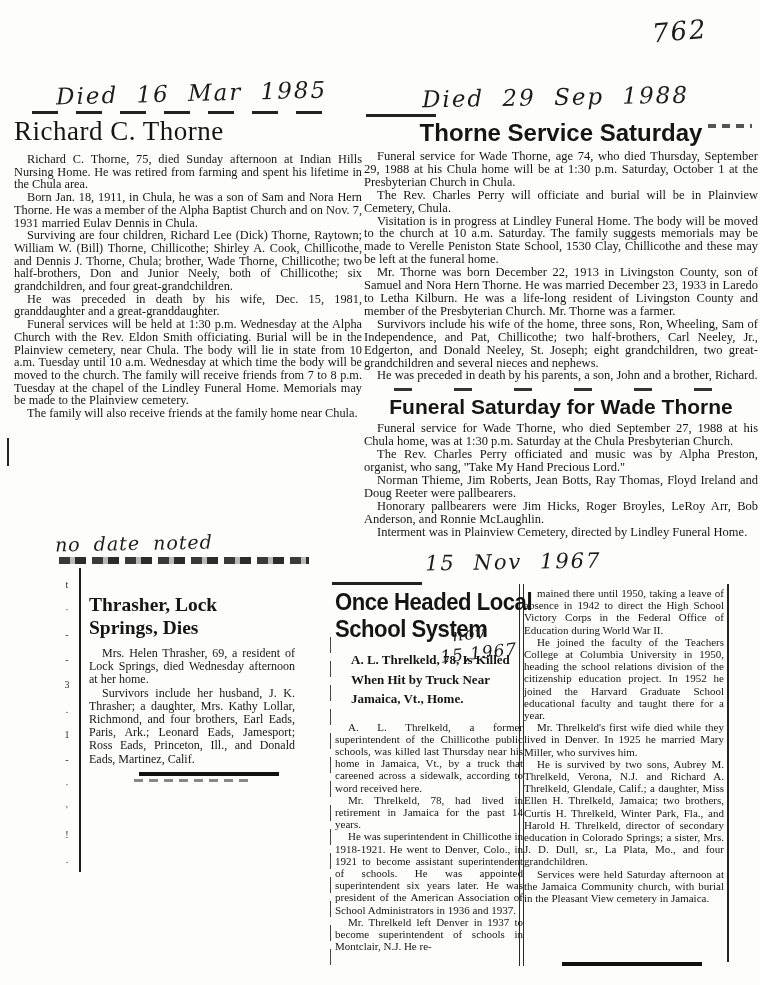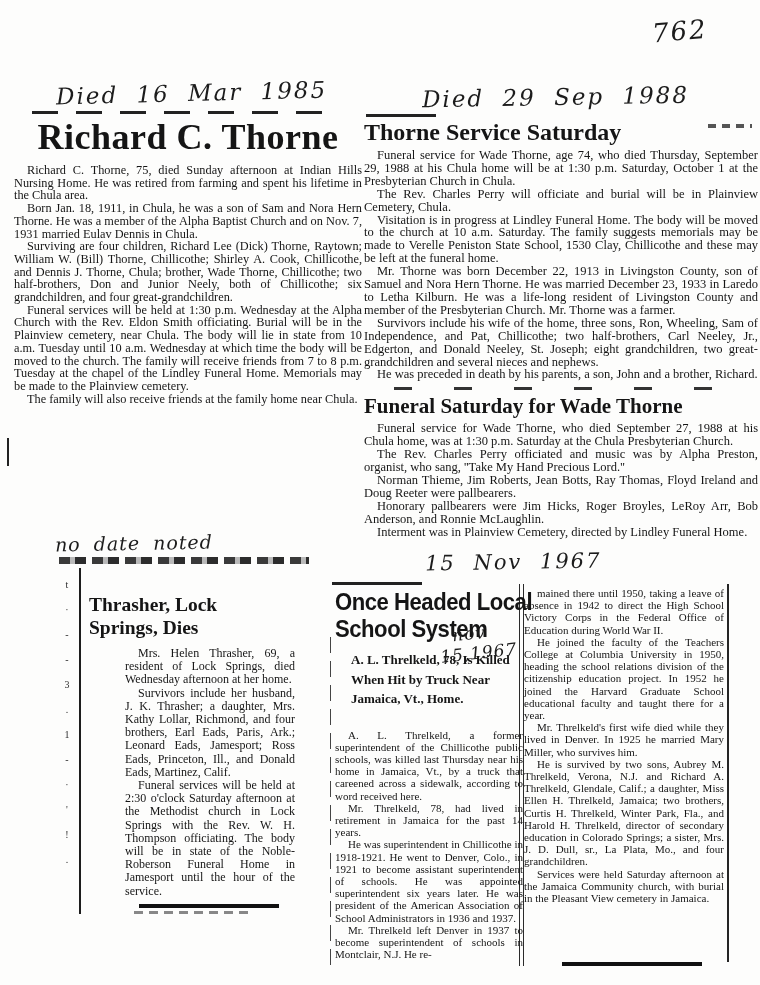--- a/index.html
+++ b/index.html
@@ -8,63 +8,63 @@
   .clip{position:absolute;}
   
   .hw{font-family:"DejaVu Serif", serif;font-style:italic;color:#1c1c1c;
       letter-spacing:2px;word-spacing:9px;white-space:nowrap;}
   .page-num{position:absolute;left:652px;top:16px;font-size:26px;transform:rotate(-5deg);}
   
   .newsbody p{margin:0;text-align:justify;text-indent:13px;}
   
   #richard{left:14px;top:80px;width:348px;}
   #richard .hw{font-size:23px;margin-left:42px;transform:rotate(-1.5deg);display:inline-block;}
-  #richard h1{font-size:36px;font-weight:bold;text-align:center;margin:2px 0 6px 0;
+  #richard h1{font-size:27px;font-weight:normal;margin:2px 0 6px 0;
               letter-spacing:0.5px;font-family:"Liberation Serif", serif;}
   #richard .newsbody{font-size:12.3px;line-height:12.7px;}
   .dash-line{height:3px;background:repeating-linear-gradient(90deg,#222 0 26px,transparent 26px 44px);
              margin:5px 0 1px 18px;width:305px;}
   
   #thorneservice{left:364px;top:84px;width:394px;}
   #thorneservice .hw{font-size:23px;margin-left:58px;transform:rotate(-1deg);display:inline-block;}
-  .sans-head{font-family:Liberation Serif, serif;font-weight:bold;text-align:left;margin:0;}
+  .sans-head{font-family:Liberation Sans, sans-serif;font-weight:bold;text-align:center;margin:0;}
   #thorneservice h1{font-size:24px;margin:2px 0 3px 0;}
   #thorneservice h2{font-size:21px;margin:4px 0 3px 0;}
   #thorneservice .newsbody{font-size:12.5px;line-height:12.9px;}
   .torn-line{height:3px;background:#222;width:70px;margin:4px 0 0 2px;}
   .head-smudge{position:absolute;right:6px;top:40px;width:44px;height:4px;
                background:repeating-linear-gradient(90deg,#555 0 8px,transparent 8px 14px);}
   .mid-dashes{height:3px;background:repeating-linear-gradient(90deg,#333 0 18px,transparent 18px 60px);
               width:330px;margin:6px 0 0 30px;}
   
   #thrasher{left:55px;top:532px;width:268px;}
   #thrasher .hw{font-size:19px;transform:rotate(-1deg);display:inline-block;letter-spacing:1px;word-spacing:6px;}
   .smudge-bar{height:7px;width:250px;margin:3px 0 4px 4px;filter:blur(0.7px);
               background:repeating-linear-gradient(90deg,#3a3a3a 0 11px,#b9b9b9 11px 16px,#2c2c2c 16px 27px,transparent 27px 33px);}
   .thrasher-grid{display:flex;}
   .fragments{width:24px;font-size:10px;line-height:25px;color:#2e2e2e;text-align:center;
              white-space:pre-line;padding-top:4px;}
   .vrule{width:2px;background:#1d1d1d;}
   .thrasher-content{width:206px;padding-left:8px;}
   #thrasher h1{font-size:19.5px;line-height:23px;font-weight:bold;margin:2px 0 8px 0;
                font-family:"Liberation Serif", serif;}
-  #thrasher .newsbody{font-size:12px;line-height:13.2px;margin-left:36px;}
+  #thrasher .newsbody{font-size:12px;line-height:13.2px;}
   .end-bar{height:4px;background:#111;width:140px;margin:6px 0 2px 50px;}
   .end-bar-faint{height:3px;background:repeating-linear-gradient(90deg,#888 0 9px,transparent 9px 15px);
                  width:120px;margin:3px 0 0 45px;}
   
   #threlkeld{left:330px;top:582px;width:400px;height:400px;}
   .col1{position:absolute;left:5px;top:6px;width:188px;}
   .col2{position:absolute;left:194px;top:5px;width:200px;}
   .threl-head{font-family:"Liberation Sans", sans-serif;font-weight:bold;font-size:24px;
               line-height:27px;margin:0;transform:scaleX(0.92);transform-origin:left;
               letter-spacing:-0.5px;white-space:nowrap;}
   .threl-subhead{font-size:13px;font-weight:bold;line-height:19.5px;padding-left:16px;
                  margin-top:8px;width:175px;}
-  .threl-body{font-size:11px;line-height:12.2px;margin-top:20px;}
+  .threl-body{font-size:11px;line-height:12.2px;margin-top:12px;}
   .col2 .threl-body{margin-top:0;}
   .hw-inline{position:absolute;left:118px;top:34px;transform:rotate(-6deg);
              font-size:17px;line-height:20px;letter-spacing:1px;word-spacing:4px;}
   .hw-inline .l2{display:block;margin-left:-14px;}
   .hw-top-date{position:absolute;left:425px;top:550px;font-size:21px;transform:rotate(-1deg);}
   .rule-left{position:absolute;left:0;top:55px;width:1px;height:330px;
              background:repeating-linear-gradient(#444 0 16px,transparent 16px 24px);}
   .rule-mid-a{position:absolute;left:189px;top:2px;width:1px;height:382px;background:#2a2a2a;}
   .rule-mid-b{position:absolute;left:193px;top:2px;width:1px;height:382px;background:#2a2a2a;}
   .rule-right{position:absolute;left:397px;top:2px;width:2px;height:378px;background:#252525;}
@@ -82,20 +82,21 @@
 
   <section class="clip" id="richard">
     <div class="margin-tick"></div>
     <span class="hw">Died 16 Mar 1985</span>
     <div class="dash-line"></div>
     <h1>Richard C. Thorne</h1>
     <div class="newsbody">
       <p>Richard C. Thorne, 75, died Sunday afternoon at Indian Hills Nursing Home. He was retired from farming and spent his lifetime in the Chula area.</p>
       <p>Born Jan. 18, 1911, in Chula, he was a son of Sam and Nora Hern Thorne. He was a member of the Alpha Baptist Church and on Nov. 7, 1931 married Eulav Dennis in Chula.</p>
       <p>Surviving are four children, Richard Lee (Dick) Thorne, Raytown; William W. (Bill) Thorne, Chillicothe; Shirley A. Cook, Chillicothe, and Dennis J. Thorne, Chula; brother, Wade Thorne, Chillicothe; two half-brothers, Don and Junior Neely, both of Chillicothe; six grandchildren, and four great-grandchildren.</p>
+      <p>He was preceded in death by his wife, Dec. 15, 1981, granddaughter and a great-granddaughter.</p>
       <p>Funeral services will be held at 1:30 p.m. Wednesday at the Alpha Church with the Rev. Eldon Smith officiating. Burial will be in the Plainview cemetery, near Chula. The body will lie in state from 10 a.m. Tuesday until 10 a.m. Wednesday at which time the body will be moved to the church. The family will receive friends from 7 to 8 p.m. Tuesday at the chapel of the Lindley Funeral Home. Memorials may be made to the Plainview cemetery.</p>
       <p>The family will also receive friends at the family home near Chula.</p>
     </div>
   </section>
 
   <section class="clip" id="thorneservice">
     <span class="hw">Died 29 Sep 1988</span>
     <div class="torn-line"></div>
     <div class="head-smudge"></div>
     <h1 class="sans-head">Thorne Service Saturday</h1>
@@ -137,21 +138,20 @@
       <div class="vrule"></div>
       <div class="thrasher-content">
         <h1>
           <br>
           <span>Thrasher, Lock</span><br>
           <span>Springs, Dies</span>
         </h1>
         <div class="newsbody">
           <p>Mrs. Helen Thrasher, 69, a resident of Lock Springs, died Wednesday afternoon at her home.</p>
           <p>Survivors include her husband, J. K. Thrasher; a daughter, Mrs. Kathy Lollar, Richmond, and four brothers, Earl Eads, Paris, Ark.; Leonard Eads, Jamesport; Ross Eads, Princeton, Ill., and Donald Eads, Martinez, Calif.</p>
-          <p>Funeral services will be held at 2:30 o'clock Saturday afternoon at the Methodist church in Lock Springs with the Rev. W. H. Thompson officiating. The body will be in state of the Noble-Roberson Funeral Home in Jamesport until the hour of the service.</p>
         </div>
         <div class="end-bar"></div>
         <div class="end-bar-faint"></div>
       </div>
     </div>
   </section>
 
   <span class="hw hw-top-date">15 Nov 1967</span>
 
   <section class="clip" id="threlkeld">

